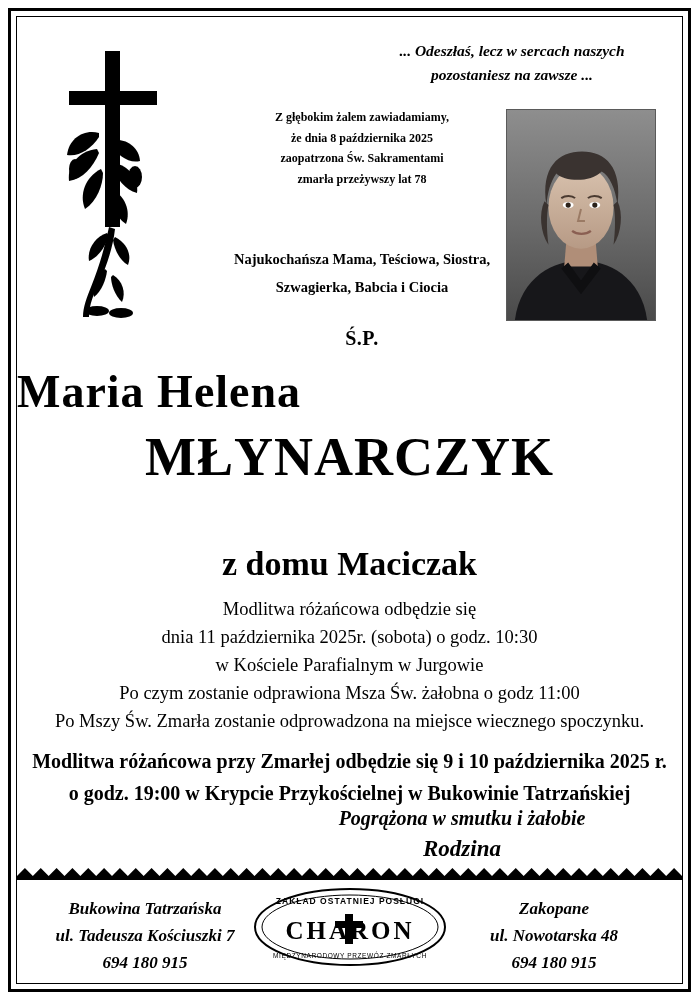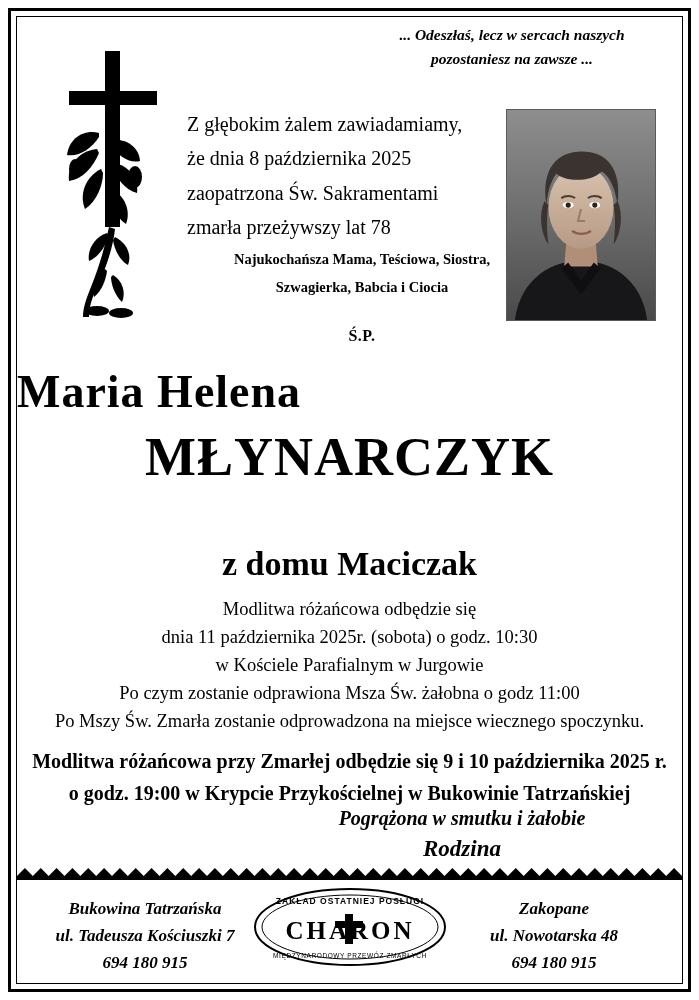--- a/index.html
+++ b/index.html
@@ -33,21 +33,21 @@
     overflow: hidden;
   }
   .content {
     position: relative;
     width: 100%; height: 100%;
   }
 
   
   .epitaph {
     position: absolute;
-    left: 330px; top: 6px; width: 330px;
+    left: 330px; top: 22px; width: 330px;
     text-align: center;
     font-style: italic;
     font-weight: bold;
     font-size: 15.5px;
     line-height: 1.55;
   }
 
   
   .cross-wrap {
     position: absolute;
@@ -63,38 +63,38 @@
     border: 1px solid #5a5a5a;
     overflow: hidden;
     background: #6f6f6f;
   }
   .photo svg { display: block; width: 100%; height: 100%; }
 
   
   .announce {
     position: absolute;
     left: 170px; top: 90px; width: 350px;
-    text-align: left;
+    text-align: center;
+    font-size: 12px;
+    font-weight: bold;
+    line-height: 1.72;
+  }
+  .roles {
+    position: absolute;
+    left: 175px; top: 228px; width: 340px;
+    text-align: center;
+    font-size: 14.5px;
+    font-weight: bold;
+    line-height: 1.95;
+  }
+  .sp {
+    position: absolute;
+    left: 175px; top: 310px; width: 340px;
+    text-align: center;
     font-size: 20px;
-    font-weight: normal;
-    line-height: 1.72;
-  }
-  .roles {
-    position: absolute;
-    left: 175px; top: 228px; width: 340px;
-    text-align: center;
-    font-size: 14.5px;
-    font-weight: bold;
-    line-height: 1.95;
-  }
-  .sp {
-    position: absolute;
-    left: 175px; top: 310px; width: 340px;
-    text-align: center;
-    font-size: 16px;
     font-weight: bold;
     letter-spacing: 0.5px;
   }
 
   
   .firstname {
     position: absolute;
     left: 0; top: 348px; width: 100%;
     text-align: left;
     font-size: 46px;

